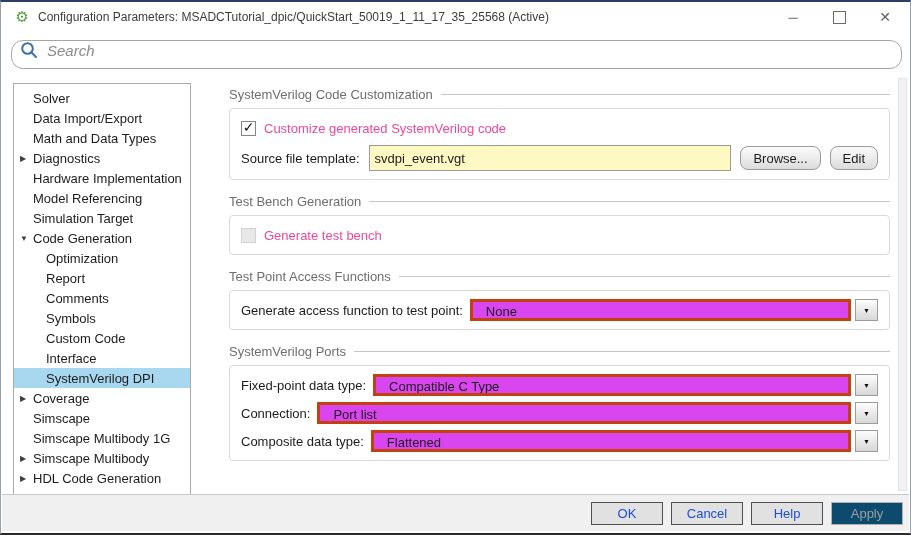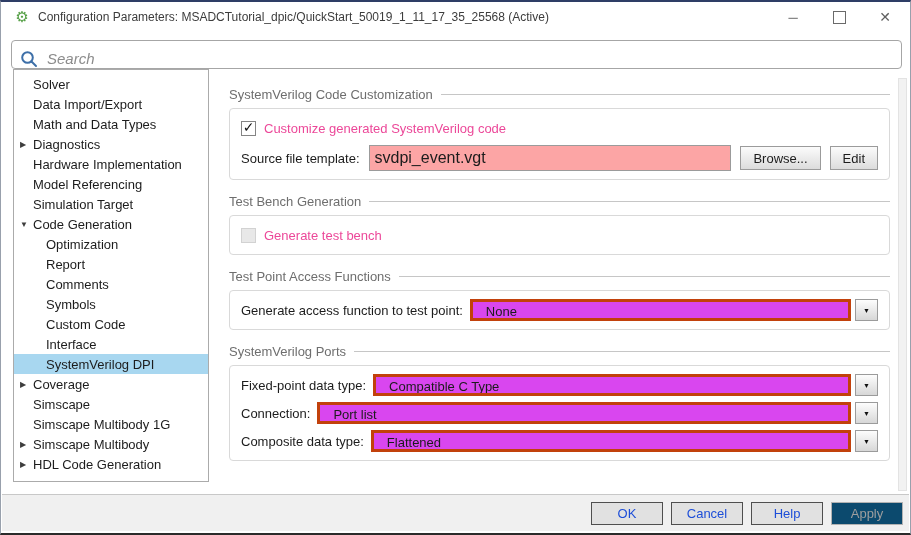--- a/index.html
+++ b/index.html
@@ -15,29 +15,29 @@
   .app-icon{font-size:15px;color:#56a047;width:18px;line-height:18px;text-align:center;margin-right:7px;}
   .title-text{font-size:12px;color:#3c3c3c;white-space:nowrap;}
   .win-controls{position:absolute;right:2px;top:0;height:30px;display:flex;}
   .win-btn{width:46px;height:30px;display:flex;align-items:center;justify-content:center;
            color:#5f5f5f;font-size:13px;cursor:default;}
   .max-box{width:11px;height:11px;border:1px solid #6a6a6a;display:inline-block;}
   .close-glyph{font-size:14px;}
 
   
   .searchbar{position:absolute;top:38px;left:10px;width:891px;height:29px;box-sizing:border-box;
-             border:1px solid #a6a6a6;border-radius:4px;background:#fff;display:flex;align-items:flex-end;
+             border:1px solid #a6a6a6;border-radius:12px;background:#fff;display:flex;align-items:flex-start;
              padding:0 8px;}
   .search-glyph{width:18px;height:18px;margin-right:7px;flex-shrink:0;}
   .search-input{border:none;outline:none;flex:1;font-size:15px;font-style:italic;color:#555;
                 font-family:"Liberation Sans",sans-serif;background:transparent;}
   .search-input::placeholder{color:#8c8c8c;font-style:italic;}
 
   
-  .sidebar{position:absolute;top:67px;left:12px;width:196px;height:413px;box-sizing:border-box;
+  .sidebar{position:absolute;top:81px;left:12px;width:178px;height:413px;box-sizing:border-box;
            border:1px solid #ababab;background:#fff;padding-top:4px;overflow:hidden;}
   .tree-item{height:20px;display:flex;align-items:center;font-size:13px;color:#1c1c1c;
              padding-left:6px;white-space:nowrap;cursor:default;}
   .tree-item .arrow{width:13px;font-size:8px;color:#3d3d3d;flex-shrink:0;text-align:left;}
   .tree-item.lvl2{padding-left:19px;text-align:right;}
   .tree-item.selected{background:#a8d7f0;}
 
   
   .main{position:absolute;left:228px;top:84px;width:661px;}
   .section-header{display:flex;align-items:center;gap:8px;height:16px;margin-bottom:6px;
@@ -48,23 +48,23 @@
   .row-check{height:22px;display:flex;align-items:center;}
   .row-check.mb{margin-bottom:7px;}
   .checkbox{width:15px;height:15px;box-sizing:border-box;border:1px solid #848484;background:#fff;
             display:flex;align-items:center;justify-content:center;margin-right:8px;flex-shrink:0;}
   .checkbox .check{font-size:14px;color:#111;line-height:1;margin-top:-2px;display:none;}
   .checkbox.checked .check{display:block;}
   .checkbox.disabled{background:#e8e8e8;border-color:#d2d2d2;}
   .check-label{font-size:13px;color:#ec4899;}
   .row-field{display:flex;align-items:center;gap:9px;height:24px;}
   .field-label{font-size:13px;color:#1c1c1c;white-space:nowrap;}
-  .text-input{flex:1;height:22px;box-sizing:border-box;border:1px solid #9b9b9b;background:#fca5a5;
-              font-family:"Liberation Sans",sans-serif;font-size:16px;color:#1c1c1c;padding:12px 5px;outline:none;}
-  .btn-small{height:24px;box-sizing:border-box;border:1px solid #9b9b9b;border-radius:0;
+  .text-input{flex:1;height:22px;box-sizing:border-box;border:1px solid #9b9b9b;background:#fef9c3;
+              font-family:"Liberation Sans",sans-serif;font-size:13px;color:#1c1c1c;padding:12px 5px;outline:none;}
+  .btn-small{height:24px;box-sizing:border-box;border:1px solid #9b9b9b;border-radius:8px;
              background:linear-gradient(#fbfbfb,#dcdcdc);font-family:"Liberation Sans",sans-serif;
              font-size:13px;color:#1c1c1c;padding:0 12px;cursor:default;}
   .row-combo{display:flex;align-items:center;gap:7px;height:22px;margin-bottom:6px;}
   .row-combo:last-child{margin-bottom:0;}
   .combo{flex:1;display:flex;gap:4px;height:22px;}
   .combo-field{flex:1;box-sizing:border-box;border:3px solid #c2410c;background:#d946ef;
                font-size:13px;color:#1c1c1c;padding:2px 13px;white-space:nowrap;overflow:hidden;}
   .combo-btn{width:23px;box-sizing:border-box;border:1px solid #9b9b9b;
              background:linear-gradient(#fdfdfd,#d7d7d7);display:flex;align-items:center;
              justify-content:center;cursor:default;}

